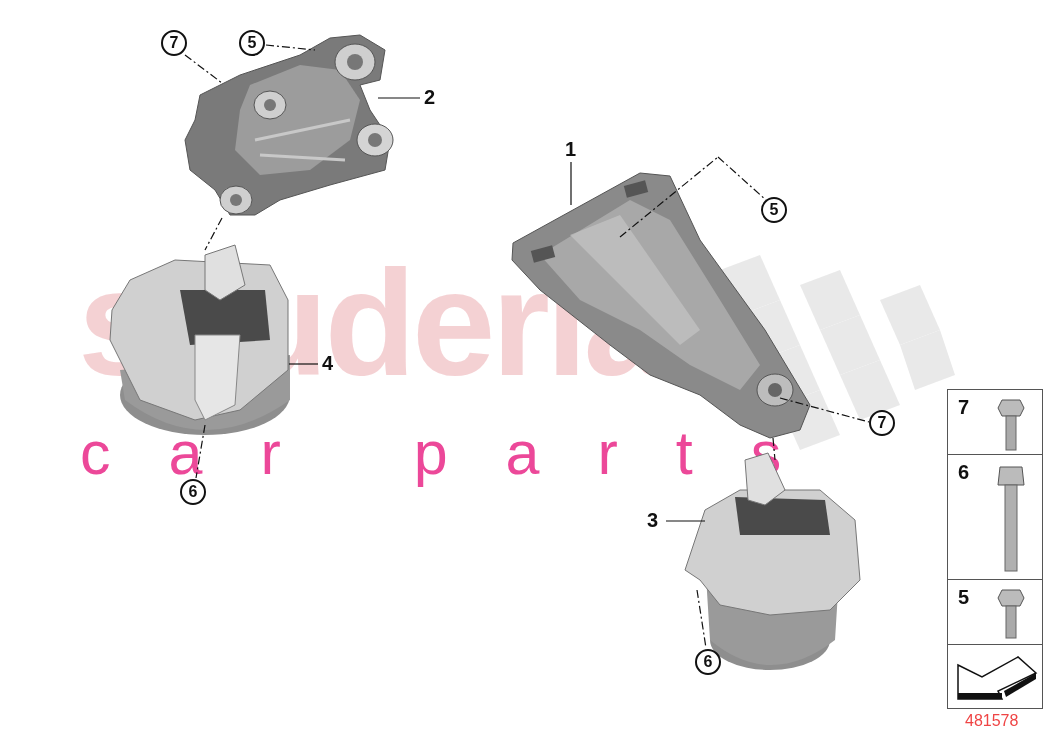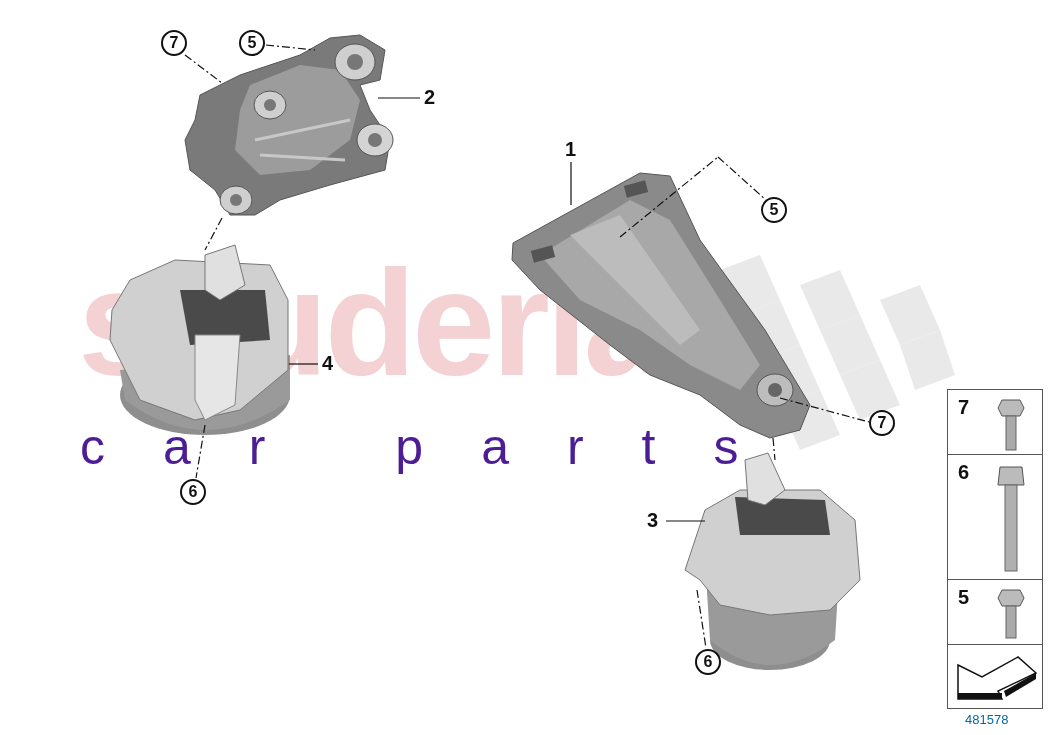--- a/index.html
+++ b/index.html
@@ -2,27 +2,27 @@
 <html><head>
 <meta charset="utf-8">
 <style>
   html,body{margin:0;padding:0;background:#fff;}
   body{width:1050px;height:735px;position:relative;overflow:hidden;font-family:"Liberation Sans",sans-serif;}
   .abs{position:absolute;}
   .callout{position:absolute;width:26px;height:26px;border:2px solid #111;border-radius:50%;background:#fff;box-sizing:border-box;
     display:flex;align-items:center;justify-content:center;font-weight:bold;font-size:16px;color:#111;z-index:5;}
   .plabel{position:absolute;font-weight:bold;font-size:20px;color:#111;z-index:5;}
   .wm-big{position:absolute;left:78px;top:248px;font-size:150px;font-weight:bold;color:#f3c9cc;letter-spacing:-4px;opacity:.85;z-index:1;line-height:1;}
-  .wm-small{position:absolute;left:80px;top:418px;font-size:50px;color:#4c1d95;letter-spacing:58px;z-index:1;}
+  .wm-small{position:absolute;left:80px;top:418px;font-size:61px;color:#ec4899;letter-spacing:58px;z-index:1;}
   svg.art{position:absolute;left:0;top:0;z-index:2;}
   svg.lines{position:absolute;left:0;top:0;z-index:4;}
   .legend{position:absolute;left:947px;top:389px;width:96px;height:320px;border:1px solid #555;box-sizing:border-box;z-index:3;background:transparent;}
   .legend .cell{position:absolute;left:0;width:100%;border-bottom:1px solid #555;box-sizing:border-box;}
   .legend .num{position:absolute;left:10px;top:6px;font-weight:bold;font-size:20px;color:#111;}
-  .docnum{position:absolute;left:965px;top:712px;font-size:13px;color:#0369a1;}
+  .docnum{position:absolute;left:965px;top:712px;font-size:16px;color:#ef4444;}
 </style>
 </head>
 <body>
 
 <div class="wm-big">scuderia</div>
 <div class="wm-small">car parts</div>
 
 <svg class="art" width="1050" height="735" viewBox="0 0 1050 735">
 
   <g opacity="0.45" fill="#cfcfcf">

